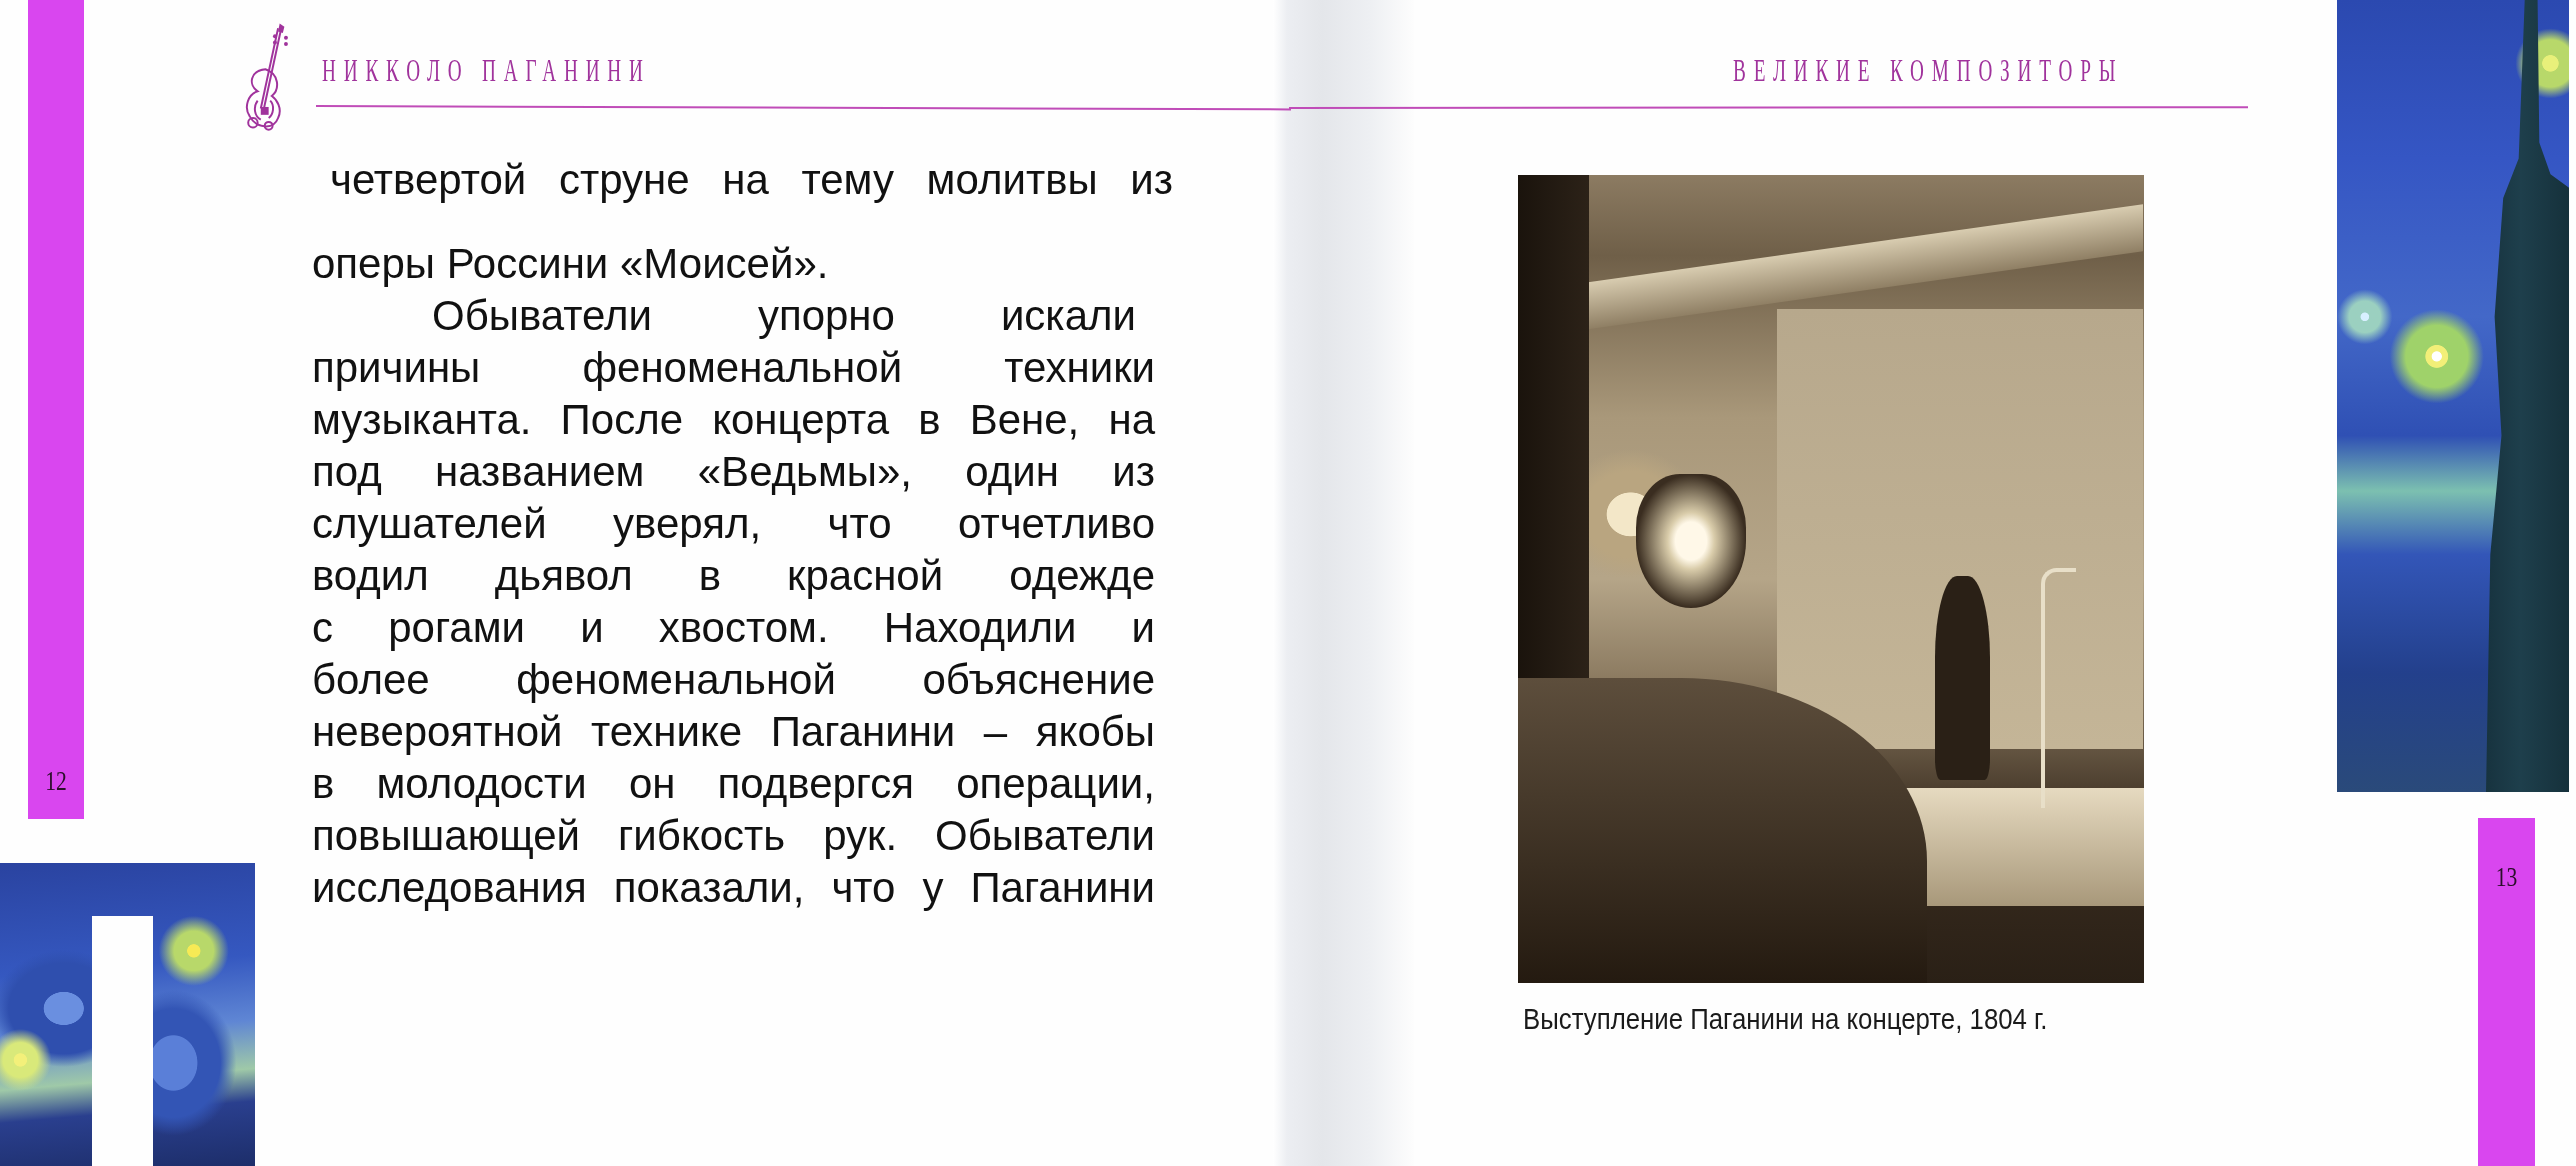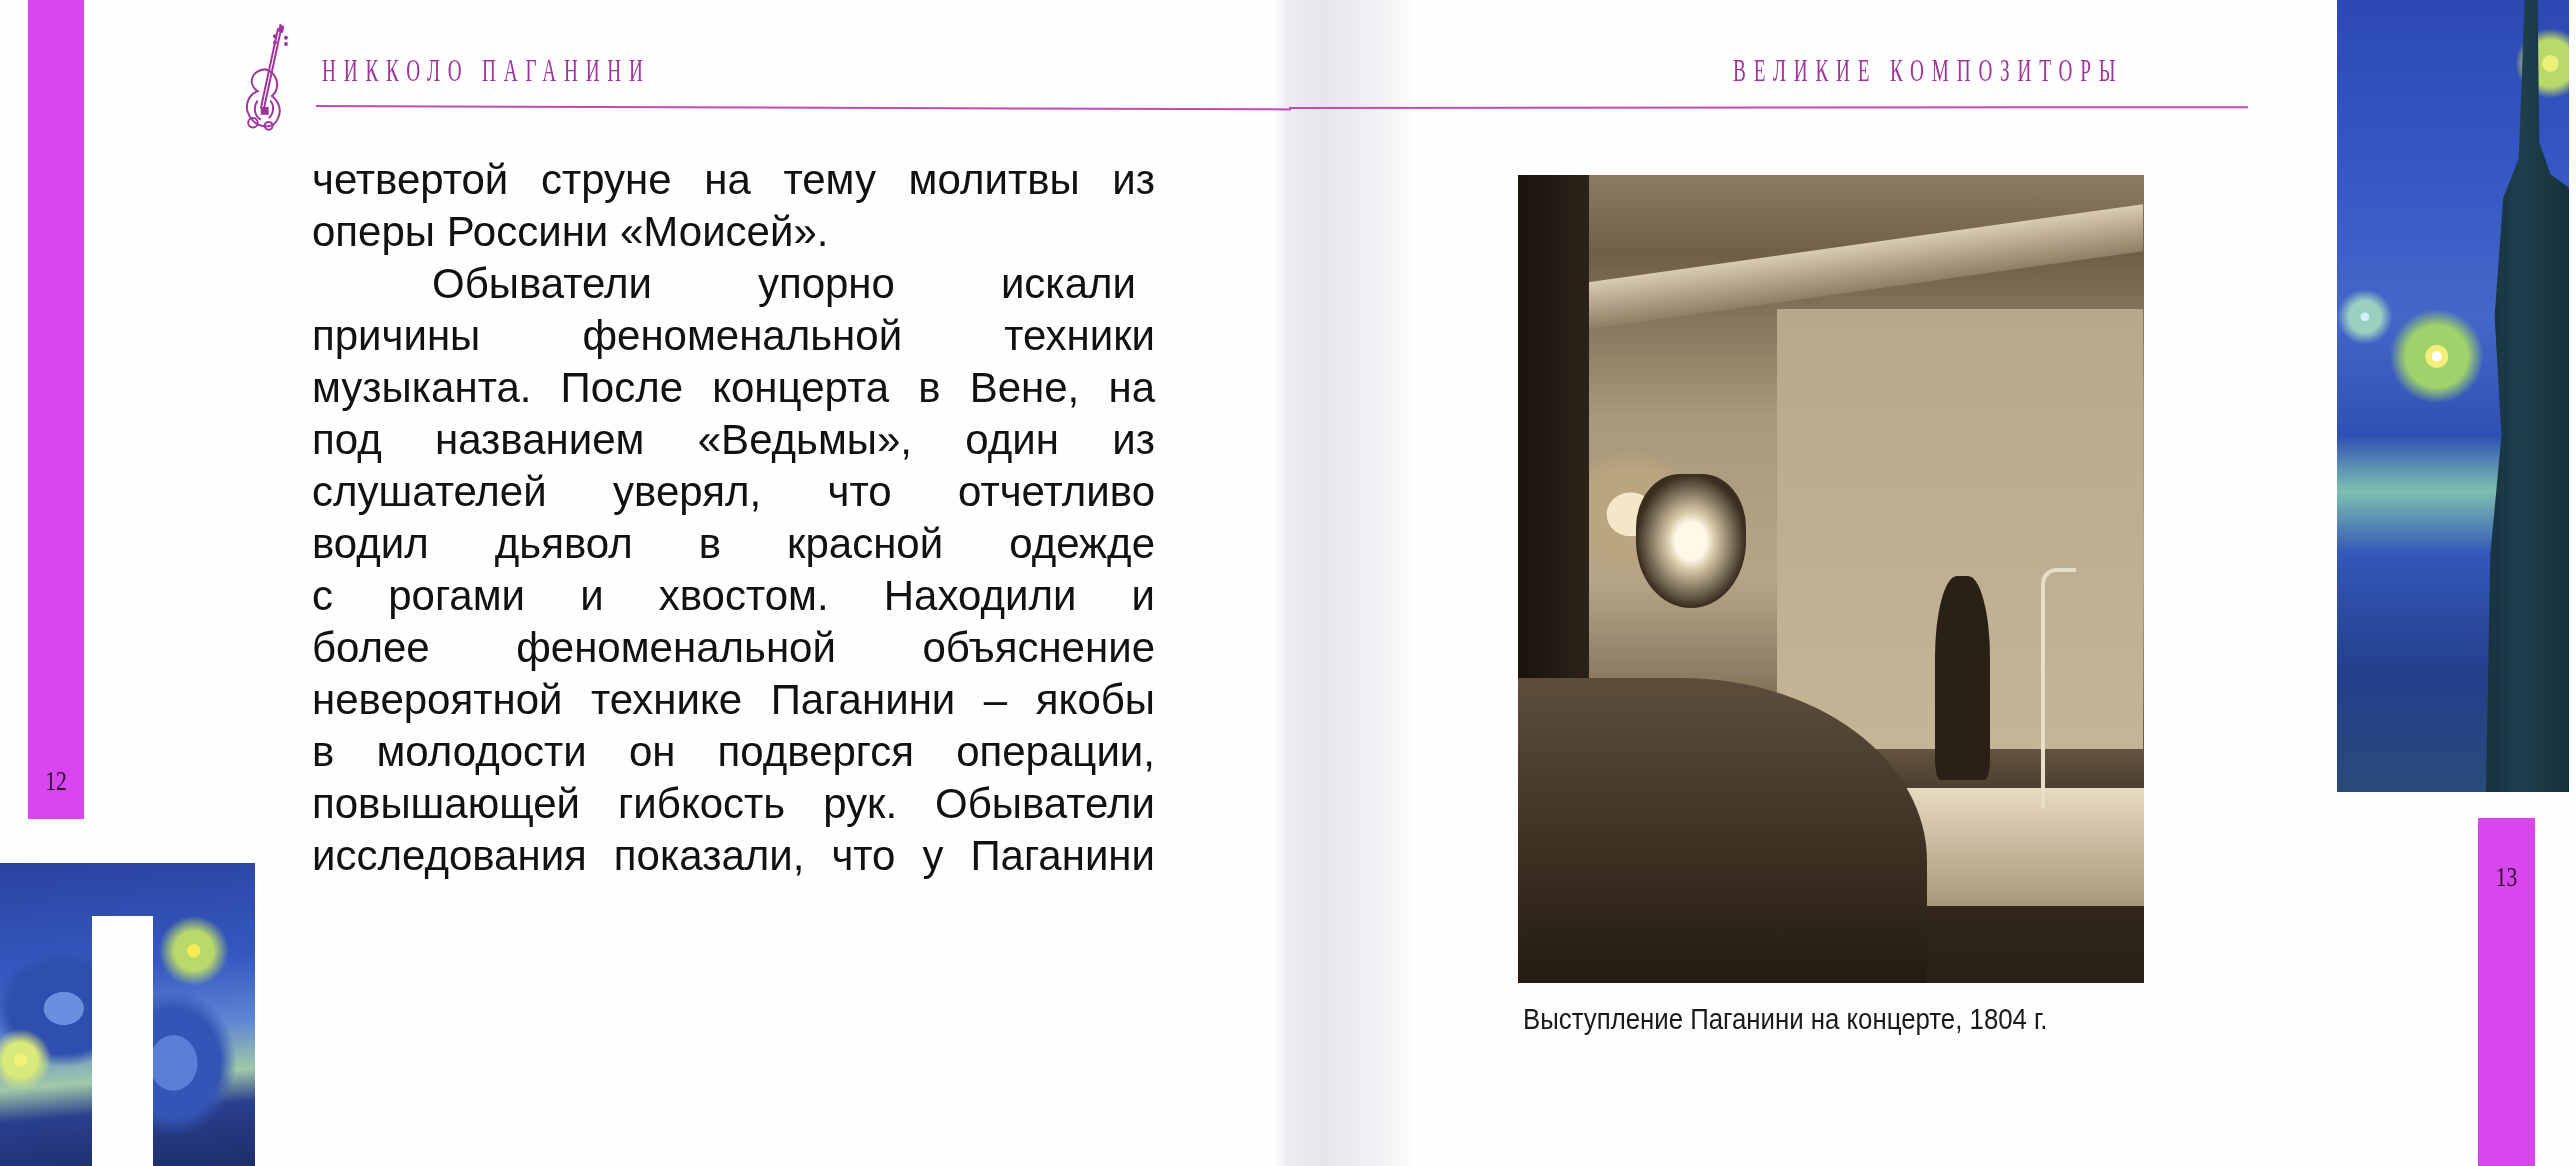--- a/index.html
+++ b/index.html
@@ -6,21 +6,21 @@
   body { width:2576px; height:1167px; position:relative; overflow:hidden; background:#fefefe; font-family:"Liberation Sans", sans-serif; }
   .abs { position:absolute; }
   .spine { left:1273px; top:0; width:141px; height:1167px;
     background:linear-gradient(90deg, #ffffff 0%, #eceef2 10%, #e4e6ea 35%, #eef0f3 70%, #fdfdfd 100%); }
   .purple-bar { background:#d946ef; }
   .page-num { font-family:"Liberation Serif", serif; font-size:27px; color:#2a0f2a; position:absolute; width:100%; text-align:center; transform:scaleX(0.8); }
   .running-head { font-family:"Liberation Serif", serif; font-size:31px; color:#a0339c; letter-spacing:12.6px; transform-origin:left center; transform:scaleX(0.62); white-space:nowrap; }
   .head-line { height:2.4px; background:#c04cb8; }
   .body-text { left:312px; top:154px; width:843px; font-size:42px; line-height:52px; color:#111; text-align:justify; }
   .body-text .line { display:block; text-align:justify; text-align-last:justify; white-space:nowrap; transform-origin:left; }
-  .body-text .line.last { text-align-last:left; }
+  .body-text .line.last { text-align-last:left;margin-top:32px; }
   .painting-left { left:0; top:863px; width:255px; height:303px; overflow:hidden;
     background:
       radial-gradient(circle at 8% 65%, #f3f07a 0 6.3px, #d9e97a 7px 17.3px, rgba(150,200,120,0.0) 31px),
       radial-gradient(circle at 76% 29%, #f6ea55 0 6.3px, #b8d86a 7px 19.7px, rgba(0,0,0,0) 35px),
       radial-gradient(ellipse at 68% 66%, #5a7fd8 0 23.6px, #3355b5 24.4px 47px, rgba(0,0,0,0) 63px),
       radial-gradient(ellipse at 25% 48%, #6a8fe0 0 19.7px, #2f4fae 20.4px 55px, rgba(0,0,0,0) 71px),
       linear-gradient(175deg, #2a43a0 0%, #3558c0 35%, #5f86d4 55%, #9fc9a8 70%, #2a3f8e 80%, #1d2e6a 100%); }
   .painting-left .notch { position:absolute; left:92px; top:53px; width:61px; height:252px; background:#fefefe; }
   .painting-right { left:2337px; top:0; width:232px; height:792px; overflow:hidden;
     background:
@@ -75,21 +75,21 @@
       <rect x="34" y="108" width="10" height="10"></rect>
     </g>
   </svg>
 </div>
 
 <div class="abs running-head" style="left:322px; top:53px;">НИККОЛО ПАГАНИНИ</div>
 
 <div class="abs head-line" style="left:316px; top:105px; width:975px; transform:rotate(0.2deg); transform-origin:left;"></div>
 
 <div class="abs body-text">
-  <span class="line" style="width:843px;">четвертой струне на тему молитвы из</span>
+  <span class="line" style="width:843px;margin-left:18px;">четвертой струне на тему молитвы из</span>
   <span class="line last">оперы Россини «Моисей».</span>
   <span class="line" style="margin-left:120px; width:704px;">Обыватели упорно искали</span>
   <span class="line">причины феноменальной техники</span>
   <span class="line">музыканта. После концерта в Вене, на</span>
   <span class="line">под названием «Ведьмы», один из</span>
   <span class="line">слушателей уверял, что отчетливо</span>
   <span class="line">водил дьявол в красной одежде</span>
   <span class="line">с рогами и хвостом. Находили и</span>
   <span class="line">более феноменальной объяснение</span>
   <span class="line">невероятной технике Паганини – якобы</span>

